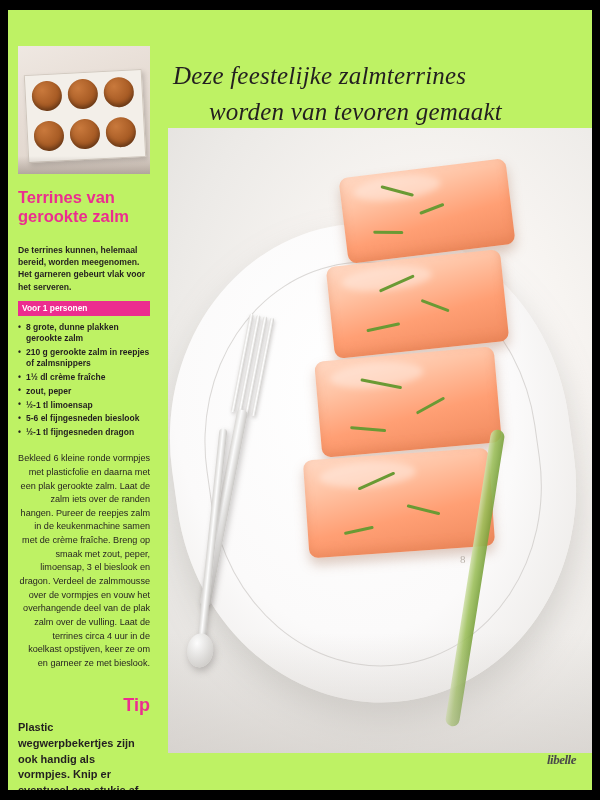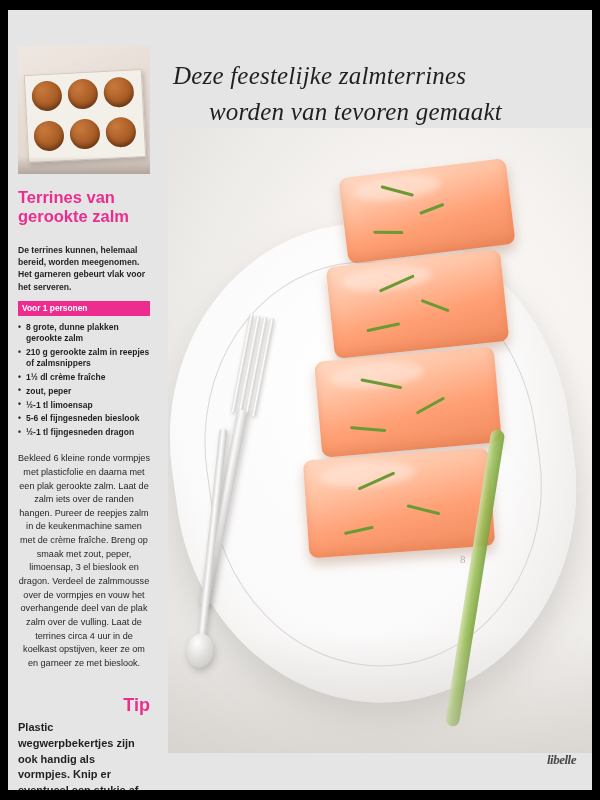--- a/index.html
+++ b/index.html
@@ -14,21 +14,21 @@
     overflow: hidden;
   }
 
   
   #page {
     position: absolute;
     left: 8px;
     top: 10px;
     width: 584px;
     height: 780px;
-    background: #e5e5e5;
+    background: #bef264;
     overflow: hidden;
   }
 
   
   #headline {
     position: absolute;
     left: 165px;
     top: 48px;
     width: 400px;
     font-family: "Liberation Serif", serif;
@@ -131,21 +131,21 @@
     left: 0;
     top: -0.5px;
     font-size: 8.5px;
   }
 
   #method {
     margin-top: 14px;
     font-size: 9.1px;
     line-height: 1.5;
     color: #231f20;
-    text-align: center;
+    text-align: right;
     hyphens: auto;
   }
 
   #tip-title {
     margin-top: 26px;
     font-family: "Liberation Sans", sans-serif;
     font-weight: bold;
     font-size: 18px;
     color: #ec2d8f;
     line-height: 1;

